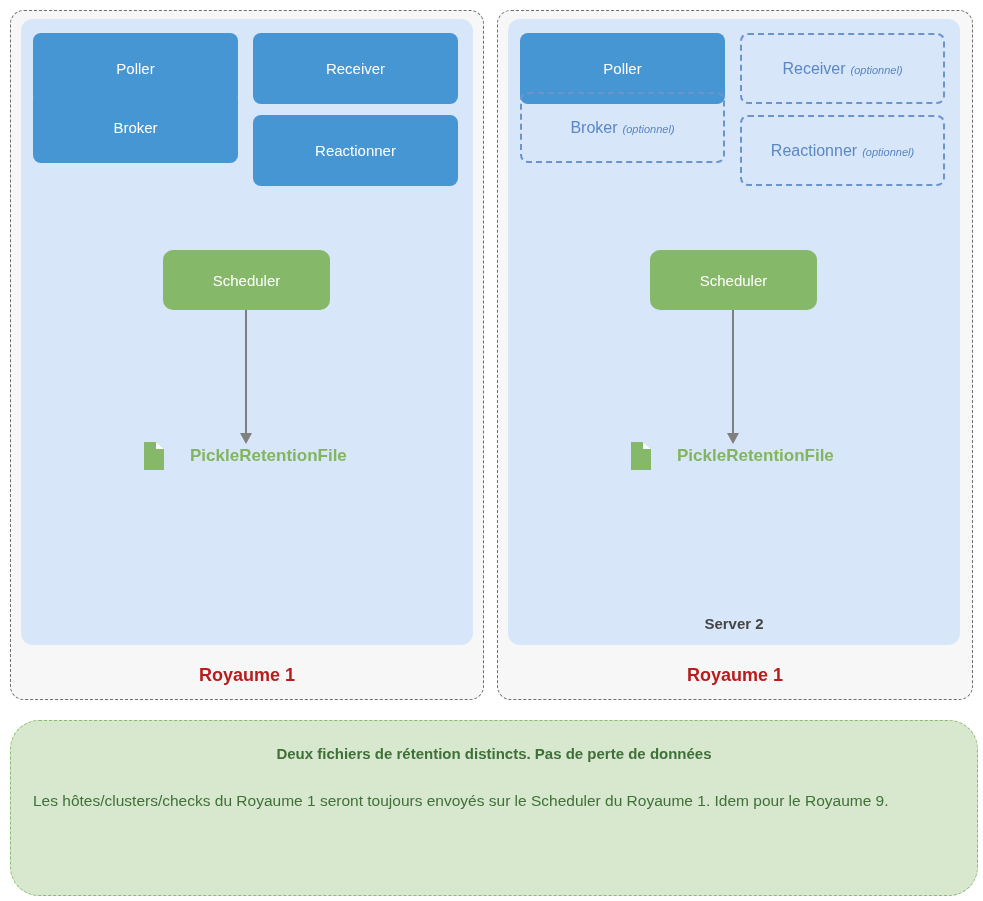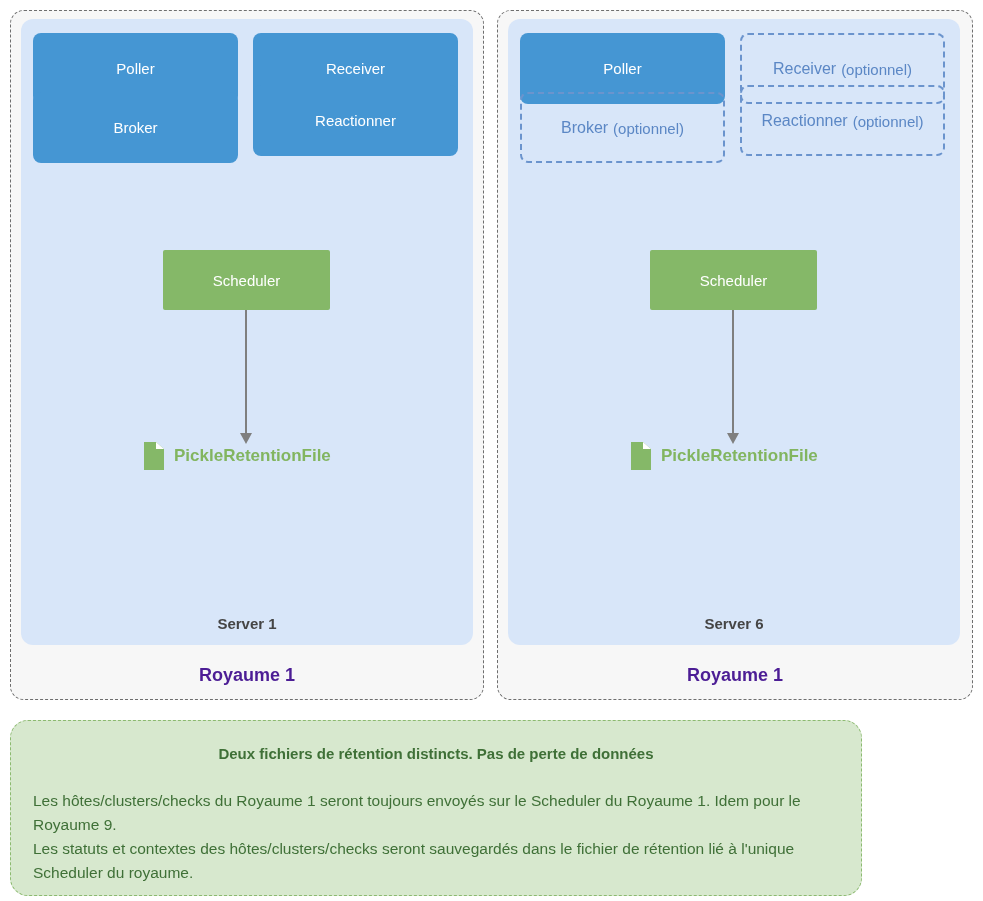--- a/index.html
+++ b/index.html
@@ -22,57 +22,57 @@
   .comp {
     position:absolute; width:205px; height:71px; border-radius:8px;
     display:flex; align-items:baseline; justify-content:center;
     font-size:15px; box-sizing:border-box;
     flex-direction:row; gap:5px;
   }
   .comp > span { align-self:center; }
   .comp.solid { background:#4596d3; color:#ffffff; }
   .comp.dashed { border:2px dashed #6b94cd; color:#5b87c5; background:transparent; }
   .comp .main-label { font-size:16px; }
-  .comp .optional-label { font-size:15px; position:relative; top:1px; }
+  .comp .optional-label { font-size:11px; position:relative; top:1px;font-style:italic; }
   .comp.solid .main-label { font-size:15px; }
 
   .pos-r1c1 { left:12px;  top:14px; }
   .pos-r1c2 { left:232px; top:14px;text-align:center; }
   .pos-r2c1 { left:12px;  top:73px; }
-  .pos-r2c2 { left:232px; top:66px; }
+  .pos-r2c2 { left:232px; top:96px; }
 
   .scheduler {
     position:absolute; left:142px; top:231px; width:167px; height:60px;
-    background:#85b868; border-radius:2px; color:#ffffff;
+    background:#85b868; border-radius:10px; color:#ffffff;
     display:flex; align-items:center; justify-content:center; font-size:15px;
   }
 
   .arrow { position:absolute; left:224px; top:291px; width:2px; height:134px; }
   .arrow-line { position:absolute; left:0; top:0; width:2px; height:125px; background:#7f7f7f; }
   .arrow-head {
     position:absolute; left:-5px; top:123px; width:0; height:0;
     border-left:6px solid transparent; border-right:6px solid transparent;
     border-top:11px solid #7f7f7f;
   }
 
-  .retention { position:absolute; left:121px; top:421px; display:flex; align-items:center; gap:8px; }
+  .retention { position:absolute; left:121px; top:421px; display:flex; align-items:center; gap:24px; }
   .retention-label { color:#82b560; font-weight:bold; font-size:17px; }
 
   .server-label {
     position:absolute; bottom:13px; left:0; right:0; text-align:center;
     font-weight:bold; font-size:15px; color:#454545;
   }
   .realm-label {
     position:absolute; bottom:13px; left:0; right:0; text-align:center;
-    font-weight:bold; font-size:18px; color:#4c1d95;
+    font-weight:bold; font-size:18px; color:#b91c1c;
   }
 
   .note {
-    position:absolute; left:10px; top:720px; width:852px; height:176px;
-    background:#d7e8ce; border:1px dashed #8cba70; border-radius:18px;
+    position:absolute; left:10px; top:720px; width:968px; height:176px;
+    background:#d7e8ce; border:1px dashed #8cba70; border-radius:29px;
     color:#3f7037; box-sizing:border-box;
   }
   .note-title { text-align:center; font-weight:bold; font-size:15px; margin-top:24px; }
   .note-body { margin:27px 22px 0 22px; font-size:15.5px; line-height:24px; }
 </style>
 </head>
 <body>
 
 <div id="canvas">
 
@@ -99,21 +99,20 @@
       </div>
 
       <div class="retention">
         <svg width="24" height="32" viewBox="0 0 24 32">
           <path d="M2 2 L14 2 L22 9 L22 30 L2 30 Z" fill="#85b868"></path>
           <path d="M14 2 L14 9 L22 9 Z" fill="#ffffff"></path>
         </svg>
         <span class="retention-label">PickleRetentionFile</span>
       </div>
 
-      <div class="server-label">Server 1</div>
     </div>
     <div class="realm-label">Royaume 1</div>
   </div>
 
   <div class="realm-panel realm-right">
     <div class="server-box">
       <div class="comp solid pos-r1c1">
         <span class="main-label">Poller</span>
       </div>
       <div class="comp dashed pos-r1c2">
@@ -137,26 +136,25 @@
       </div>
 
       <div class="retention">
         <svg width="24" height="32" viewBox="0 0 24 32">
           <path d="M2 2 L14 2 L22 9 L22 30 L2 30 Z" fill="#85b868"></path>
           <path d="M14 2 L14 9 L22 9 Z" fill="#ffffff"></path>
         </svg>
         <span class="retention-label">PickleRetentionFile</span>
       </div>
 
-      <div class="server-label">Server 6</div>
+      <div class="server-label">Server 2</div>
     </div>
     <div class="realm-label">Royaume 1</div>
   </div>
 
   <div class="note">
     <div class="note-title">Deux fichiers de rétention distincts. Pas de perte de données</div>
     <div class="note-body">
       <div>Les hôtes/clusters/checks du Royaume 1 seront toujours envoyés sur le Scheduler du Royaume 1. Idem pour le Royaume 9.</div>
-      <div>Les statuts et contextes des hôtes/clusters/checks seront sauvegardés dans le fichier de rétention lié à l'unique Scheduler du royaume.</div>
     </div>
   </div>
 
 </div>
 
 </body></html>

